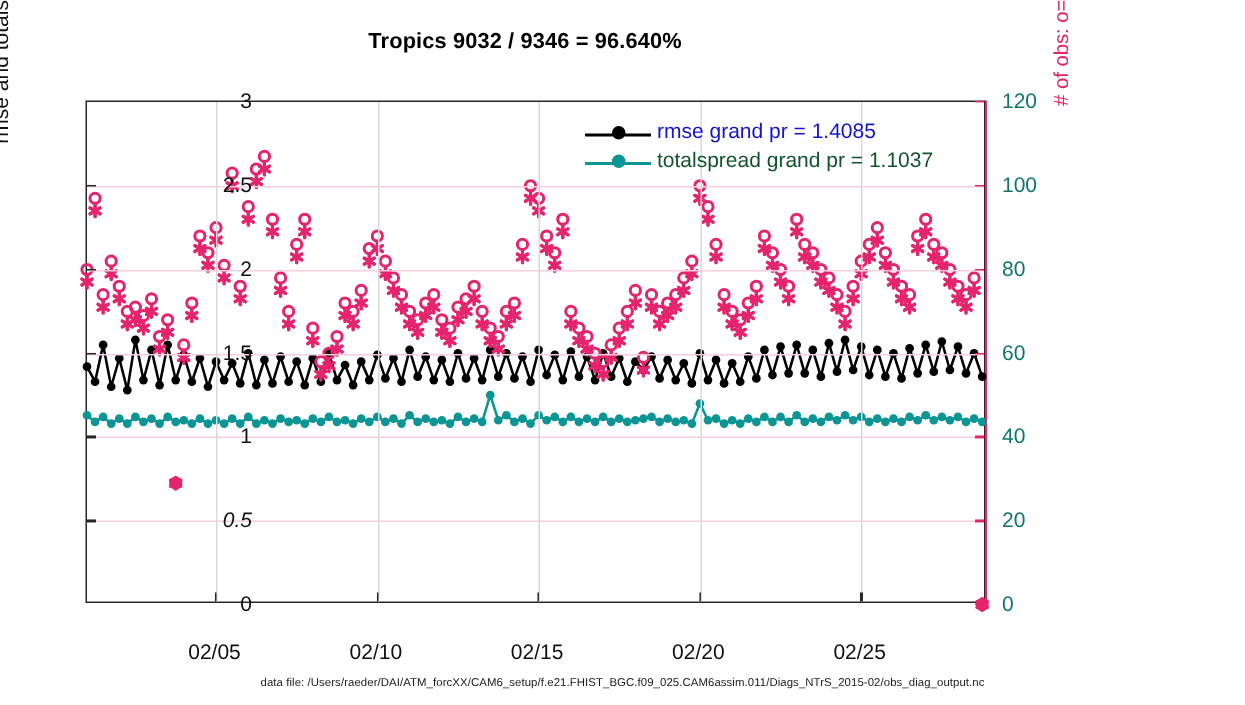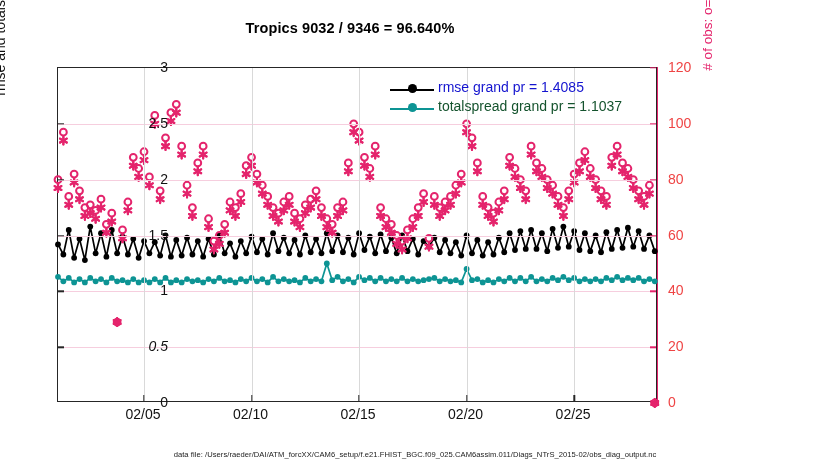--- a/index.html
+++ b/index.html
@@ -14,23 +14,23 @@
   
   #plot{position:absolute;left:57px;top:67px;width:600px;height:335px;
         border:1.4px solid #262626;box-sizing:border-box;background:#fff;}
   #plot .gridv,#plot .gridh{position:absolute;background:#f2c7d5;}
   #plot .gridv{width:1px;top:0;bottom:0;background:#d9d9d9;}
   #plot .gridh{height:1px;left:0;right:0;background:#f6cede;}
 
   .tick-l{position:absolute;right:662px;transform:translateY(-50%);
           font-size:14px;color:#111;text-align:right;width:40px;}
   .tickmark-l{position:absolute;left:0;width:6px;height:1.4px;background:#262626;transform:translateY(-50%);}
-  .tick-r{position:absolute;transform:translateY(-50%);font-size:14px;color:#ef4444;width:40px;text-align:left;}
+  .tick-r{position:absolute;transform:translateY(-50%);font-size:14px;color:#0f766e;width:40px;text-align:left;}
   .tickmark-r{position:absolute;right:0;width:6px;height:1.4px;background:#e4246c;transform:translateY(-50%);}
-  .tick-x{position:absolute;top:406px;transform:translateX(-50%);font-size:14px;color:#111;white-space:nowrap;}
+  .tick-x{position:absolute;top:426px;transform:translateX(-50%);font-size:14px;color:#111;white-space:nowrap;}
   .tickmark-x{position:absolute;bottom:0;height:6px;width:1.4px;background:#262626;transform:translateX(-50%);}
 
   
   #rightspine{position:absolute;left:656px;top:67px;width:1.6px;height:336px;background:#e4246c;}
 
   .ylabel-left{position:absolute;left:-8px;top:140px;width:220px;
       transform:rotate(-90deg);transform-origin:left top;
       font-size:14px;color:#111;text-align:center;}
   .ylabel-right{position:absolute;left:700px;top:95px;width:260px;
       transform:rotate(-90deg);transform-origin:left top;

